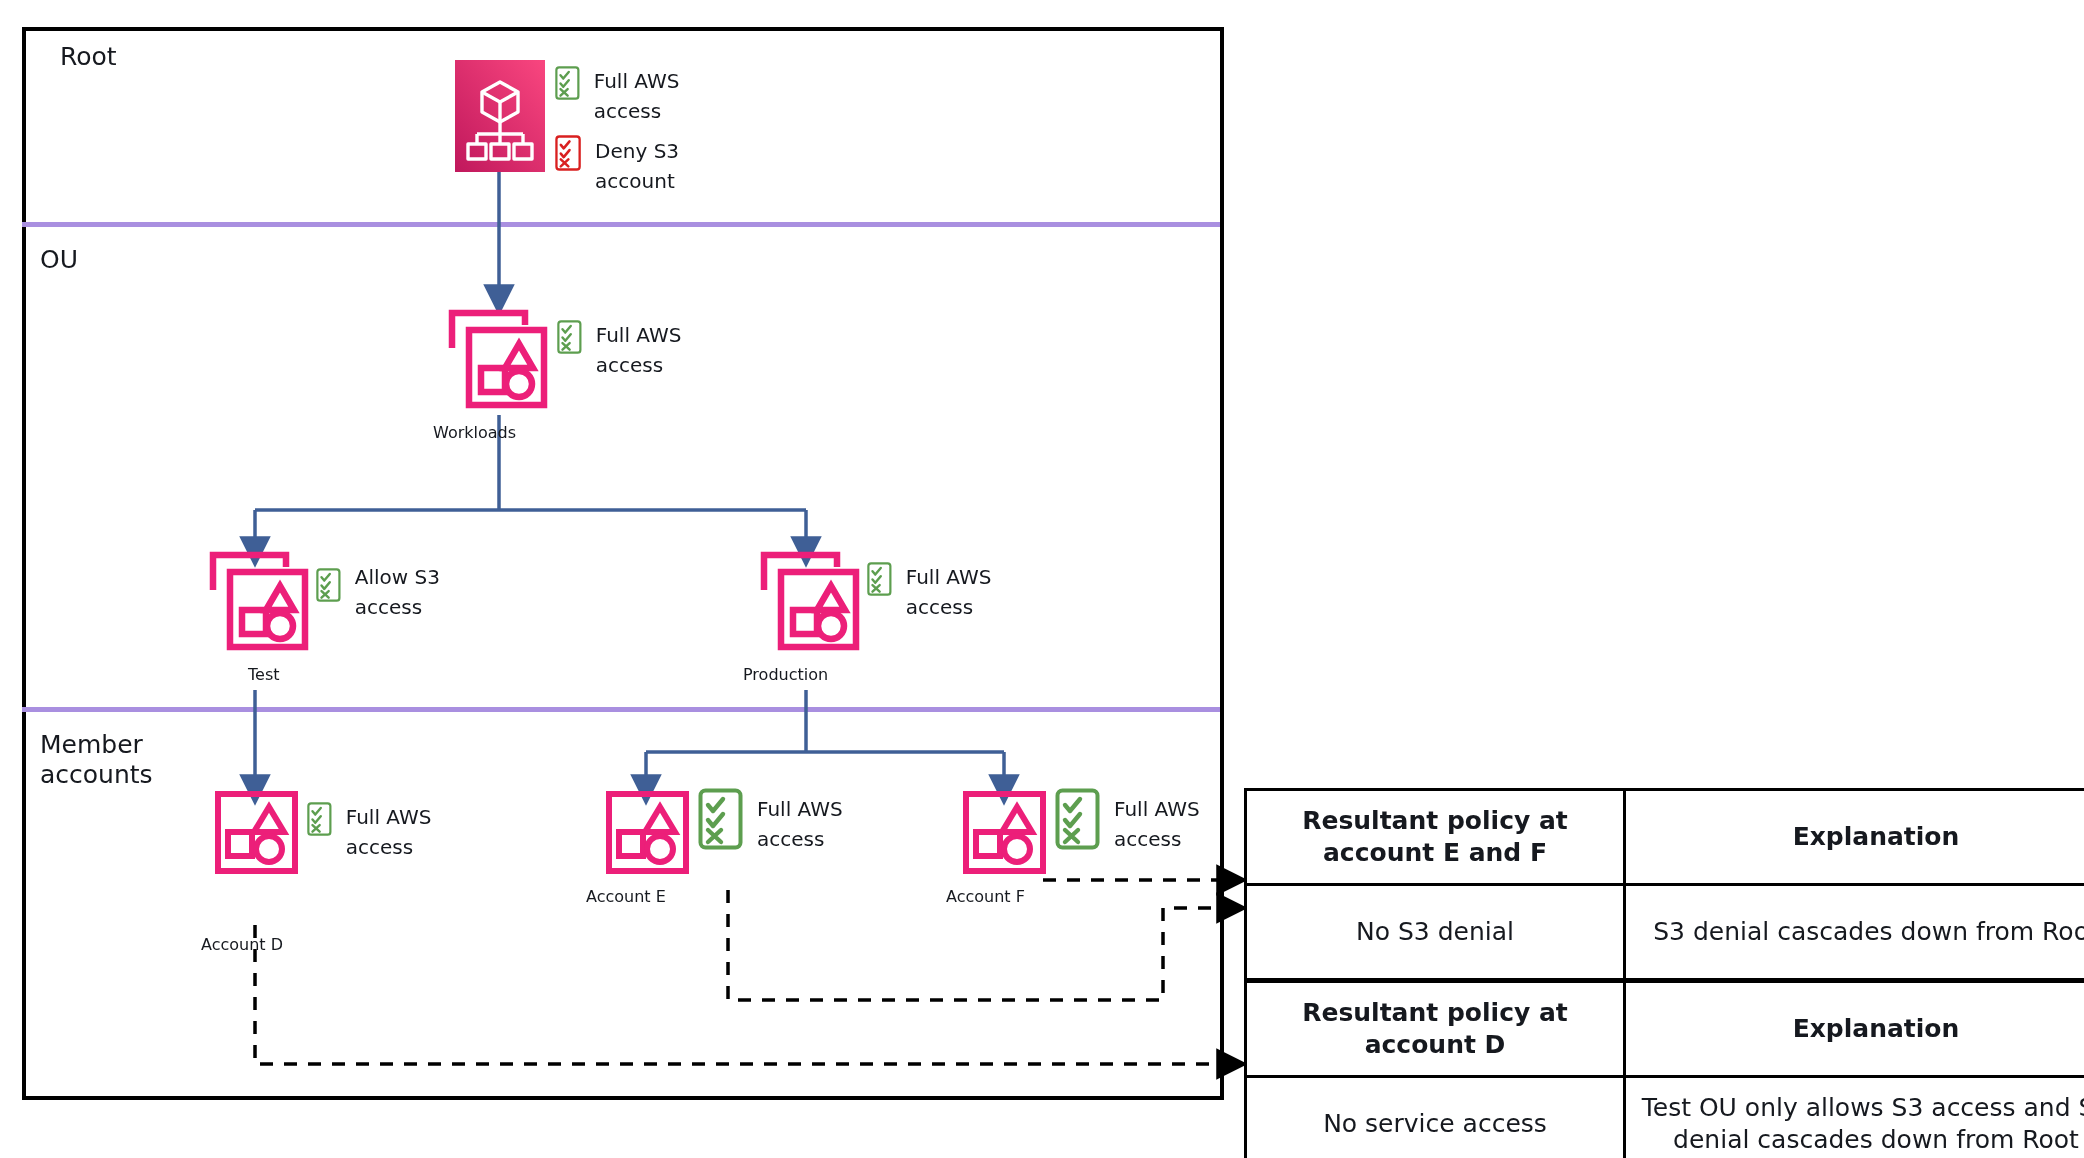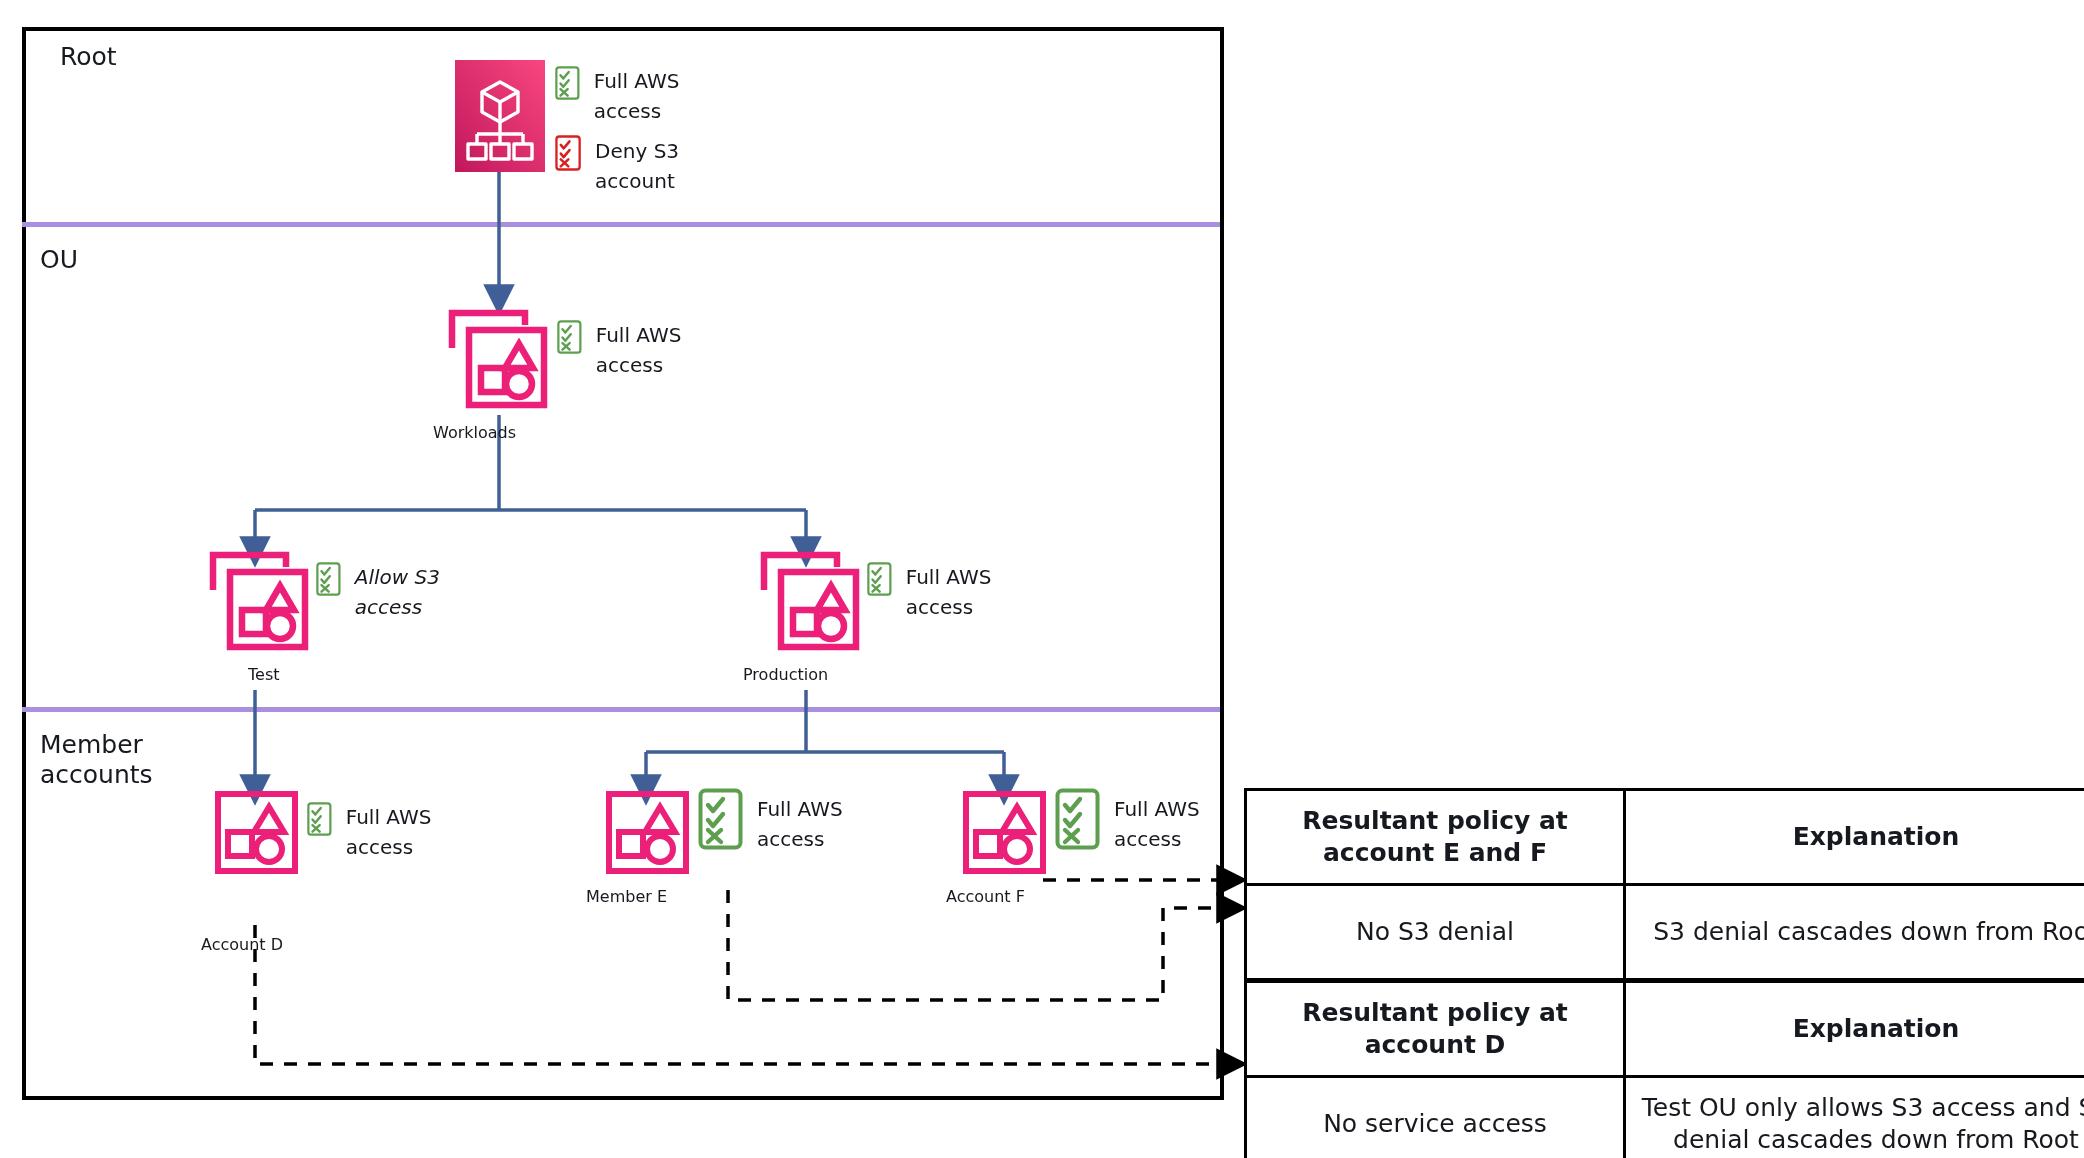--- a/index.html
+++ b/index.html
@@ -184,21 +184,21 @@
     <div style="position:relative;">
       <svg width="102" height="102" viewBox="0 0 102 102">
         <g stroke="#ec1f79" stroke-width="6.5" fill="none" stroke-linejoin="miter">
           <path d="M5,40 L5,5 L78,5 L78,17"></path>
           <rect x="22" y="22" width="75" height="75"></rect>
           <rect x="34" y="60" width="24" height="24"></rect>
           <path d="M72,36 L86,60 L58,60 Z"></path>
           <circle cx="72" cy="76" r="13"></circle>
         </g>
       </svg>
-      <div style="position:absolute;left:108px;top:-2px;display:flex;align-items:flex-start;font-style:italic;">
+      <div style="position:absolute;left:108px;top:-2px;display:flex;align-items:center;">
         <svg width="45" height="62" viewBox="0 0 45 62">
           <rect x="2.5" y="2.5" width="40" height="57" rx="5" ry="5" fill="#ffffff" stroke="#5d9e4f" stroke-width="4"></rect>
           <g stroke="#5d9e4f" stroke-width="4.4" fill="none" stroke-linecap="round" stroke-linejoin="round">
             <path d="M10,17 L15,23 L25,11"></path>
             <path d="M10,32 L15,38 L25,26"></path>
             <path d="M10,42 L23,54 M23,42 L10,54"></path>
           </g>
         </svg>
         <div class="policy-text">Allow S3 access</div>
       </div>
@@ -272,21 +272,21 @@
           <rect x="2.5" y="2.5" width="40" height="57" rx="5" ry="5" fill="#ffffff" stroke="#5d9e4f" stroke-width="4"></rect>
           <g stroke="#5d9e4f" stroke-width="4.4" fill="none" stroke-linecap="round" stroke-linejoin="round">
             <path d="M10,17 L15,23 L25,11"></path>
             <path d="M10,32 L15,38 L25,26"></path>
             <path d="M10,42 L23,54 M23,42 L10,54"></path>
           </g>
         </svg>
         <div class="policy-text wrap">Full AWS access</div>
       </div>
     </div>
-    <div class="node-label" style="left:-19px;top:92px;">Member E</div>
+    <div class="node-label" style="left:-19px;top:92px;">Account E</div>
   </div>
 
   <div class="node" style="left:962px;top:790px;">
     <div style="position:relative;">
       <svg width="85" height="85" viewBox="0 0 85 85">
         <g stroke="#ec1f79" stroke-width="6" fill="none" stroke-linejoin="miter">
           <rect x="4" y="4" width="77" height="77"></rect>
           <rect x="14" y="42" width="24" height="24"></rect>
           <path d="M55,17 L70,42 L40,42 Z"></path>
           <circle cx="55" cy="59" r="13"></circle>

